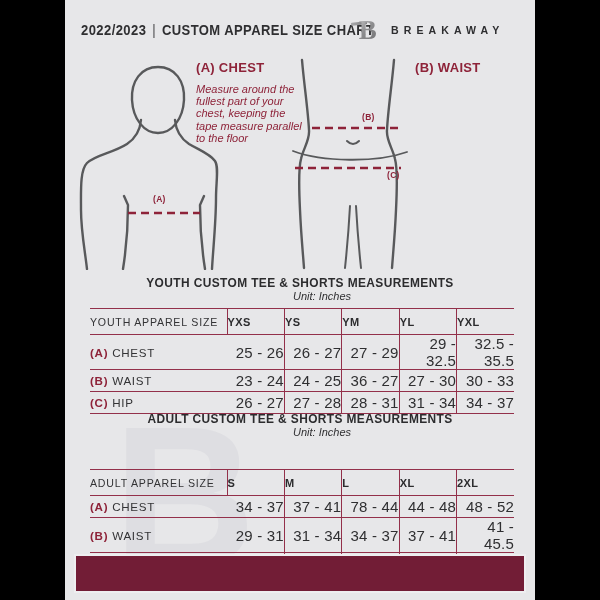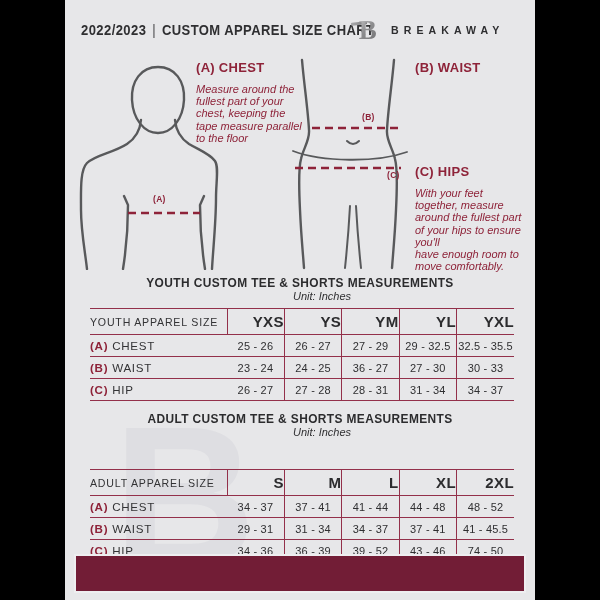--- a/index.html
+++ b/index.html
@@ -101,25 +101,25 @@
     padding:0;vertical-align:middle;background:transparent;
   }
   table.size td+td,table.size th+th{border-left:1px solid var(--line);}
   table.size tr.hrow td,table.size tr.hrow th{height:26px;margin-left:21px;}
   table.size tr.drow td,table.size tr.drow th{height:22px;}
   .cell-sizehdr{
     text-align:left;padding-left:13px;font-weight:normal;
     font-size:10.6px;color:#333335;letter-spacing:.8px;
   }
   .cell-size{
-    text-align:right;font-weight:bold;font-size:15px;color:#2c2c2e;letter-spacing:.4px;
+    text-align:left;font-weight:bold;font-size:11px;color:#2c2c2e;letter-spacing:.4px;
   }
   .cell-rowlabel{text-align:left;padding-left:13px;font-weight:normal;font-size:11.6px;color:#333335;letter-spacing:.7px;}
   .cell-rowlabel .rk{font-weight:bold;color:var(--maroon);margin-right:4px;}
-  .cell-val{text-align:center;font-size:11px;color:#2f2f31;letter-spacing:.2px;}
+  .cell-val{text-align:right;font-size:15px;color:#2f2f31;letter-spacing:.2px;}
   
   .footer-bar{
     position:absolute;left:9px;top:554px;width:452px;height:39px;z-index:3;
     background:var(--footer);border:2px solid #eeeef0;
   }
 </style>
 </head>
 <body>
 
 <div class="page">
@@ -170,30 +170,20 @@
     <h3>(A) CHEST</h3>
     <p>Measure around the
 fullest part of your
 chest, keeping the
 tape measure parallel
 to the floor</p>
   </div>
   <div class="guide guide-b">
     <h3>(B) WAIST</h3>
   </div>
-  <div class="guide guide-c">
-    <h3>(C) HIPS</h3>
-    <p>With your feet
-together, measure
-around the fullest part
-of your hips to ensure
-you'll
-have enough room to
-move comfortably.</p>
-  </div>
 
   <div class="sec-title t1-title">YOUTH CUSTOM TEE &amp; SHORTS MEASUREMENTS</div>
   <div class="sec-unit t1-unit">Unit: Inches</div>
 
   <table class="size tbl-youth">
     <colgroup>
         <col class="c0">
         <col class="cn">
         <col class="cn">
         <col class="cn">
@@ -254,21 +244,21 @@
       <th class="cell-size">S</th>
       <th class="cell-size">M</th>
       <th class="cell-size">L</th>
       <th class="cell-size">XL</th>
       <th class="cell-size">2XL</th>
     </tr>
     <tr class="drow">
       <th class="cell-rowlabel"><span class="rk">(A)</span><span>CHEST</span></th>
       <td class="cell-val">34 - 37</td>
       <td class="cell-val">37 - 41</td>
-      <td class="cell-val">41 - 44</td>
+      <td class="cell-val">78 - 44</td>
       <td class="cell-val">44 - 48</td>
       <td class="cell-val">48 - 52</td>
     </tr>
     <tr class="drow">
       <th class="cell-rowlabel"><span class="rk">(B)</span><span>WAIST</span></th>
       <td class="cell-val">29 - 31</td>
       <td class="cell-val">31 - 34</td>
       <td class="cell-val">34 - 37</td>
       <td class="cell-val">37 - 41</td>
       <td class="cell-val">41 - 45.5</td>

